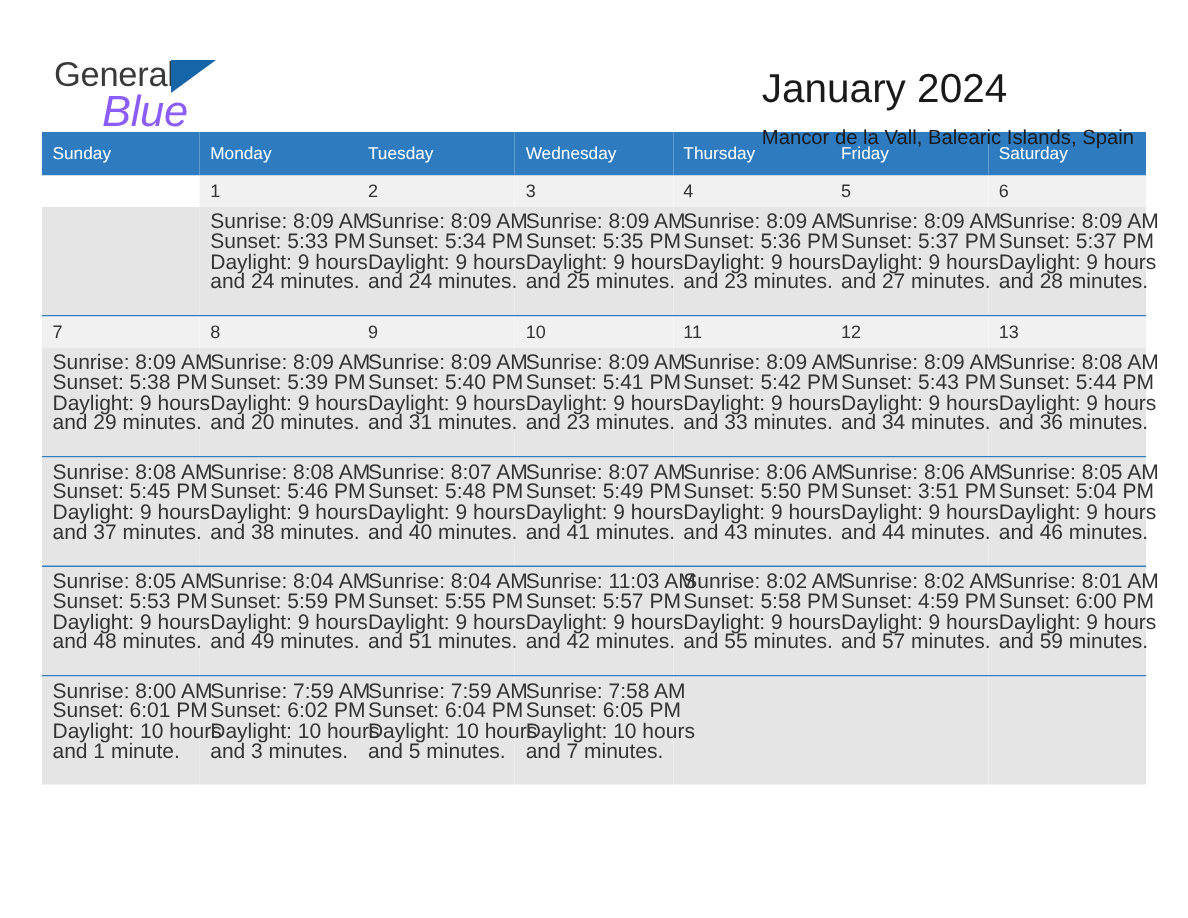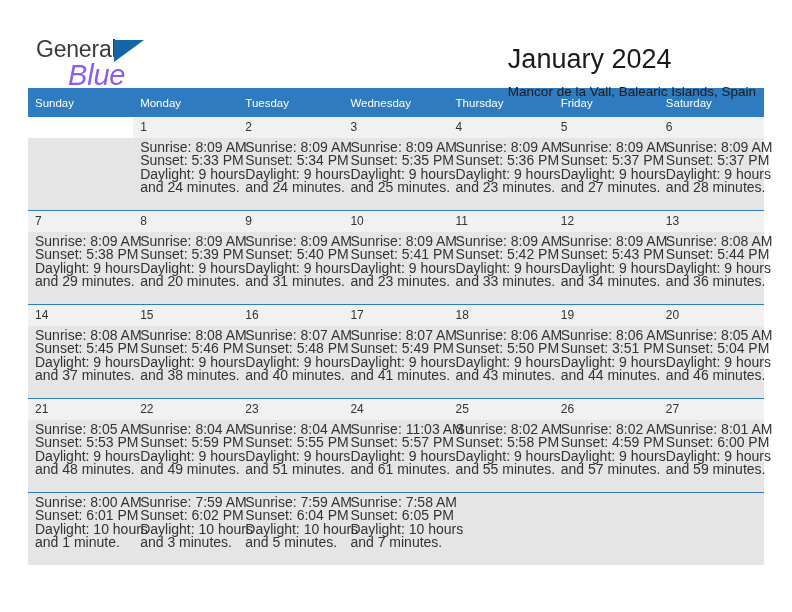--- a/index.html
+++ b/index.html
@@ -255,29 +255,20 @@
           <td>
             <span class="ln">Sunrise: 8:08 AM</span>
             <span class="ln">Sunset: 5:44 PM</span>
             <span class="ln">Daylight: 9 hours</span>
             <span class="ln">and 36 minutes.</span>
           </td>
         </tr>
         <tr class="wk-sep">
           <td colspan="7"></td>
         </tr>
-        <tr class="daynum-row">
-          <td>14</td>
-          <td>15</td>
-          <td>16</td>
-          <td>17</td>
-          <td>18</td>
-          <td>19</td>
-          <td>20</td>
-        </tr>
         <tr class="detail-row">
           <td>
             <span class="ln">Sunrise: 8:08 AM</span>
             <span class="ln">Sunset: 5:45 PM</span>
             <span class="ln">Daylight: 9 hours</span>
             <span class="ln">and 37 minutes.</span>
           </td>
           <td>
             <span class="ln">Sunrise: 8:08 AM</span>
             <span class="ln">Sunset: 5:46 PM</span>
@@ -311,29 +302,20 @@
           <td>
             <span class="ln">Sunrise: 8:05 AM</span>
             <span class="ln">Sunset: 5:04 PM</span>
             <span class="ln">Daylight: 9 hours</span>
             <span class="ln">and 46 minutes.</span>
           </td>
         </tr>
         <tr class="wk-sep">
           <td colspan="7"></td>
         </tr>
-        <tr class="daynum-row">
-          <td>21</td>
-          <td>22</td>
-          <td>23</td>
-          <td>24</td>
-          <td>25</td>
-          <td>26</td>
-          <td>27</td>
-        </tr>
         <tr class="detail-row">
           <td>
             <span class="ln">Sunrise: 8:05 AM</span>
             <span class="ln">Sunset: 5:53 PM</span>
             <span class="ln">Daylight: 9 hours</span>
             <span class="ln">and 48 minutes.</span>
           </td>
           <td>
             <span class="ln">Sunrise: 8:04 AM</span>
             <span class="ln">Sunset: 5:59 PM</span>
@@ -343,21 +325,21 @@
           <td>
             <span class="ln">Sunrise: 8:04 AM</span>
             <span class="ln">Sunset: 5:55 PM</span>
             <span class="ln">Daylight: 9 hours</span>
             <span class="ln">and 51 minutes.</span>
           </td>
           <td>
             <span class="ln">Sunrise: 11:03 AM</span>
             <span class="ln">Sunset: 5:57 PM</span>
             <span class="ln">Daylight: 9 hours</span>
-            <span class="ln">and 61 minutes.</span>
+            <span class="ln">and 42 minutes.</span>
           </td>
           <td>
             <span class="ln">Sunrise: 8:02 AM</span>
             <span class="ln">Sunset: 5:58 PM</span>
             <span class="ln">Daylight: 9 hours</span>
             <span class="ln">and 55 minutes.</span>
           </td>
           <td>
             <span class="ln">Sunrise: 8:02 AM</span>
             <span class="ln">Sunset: 4:59 PM</span>

